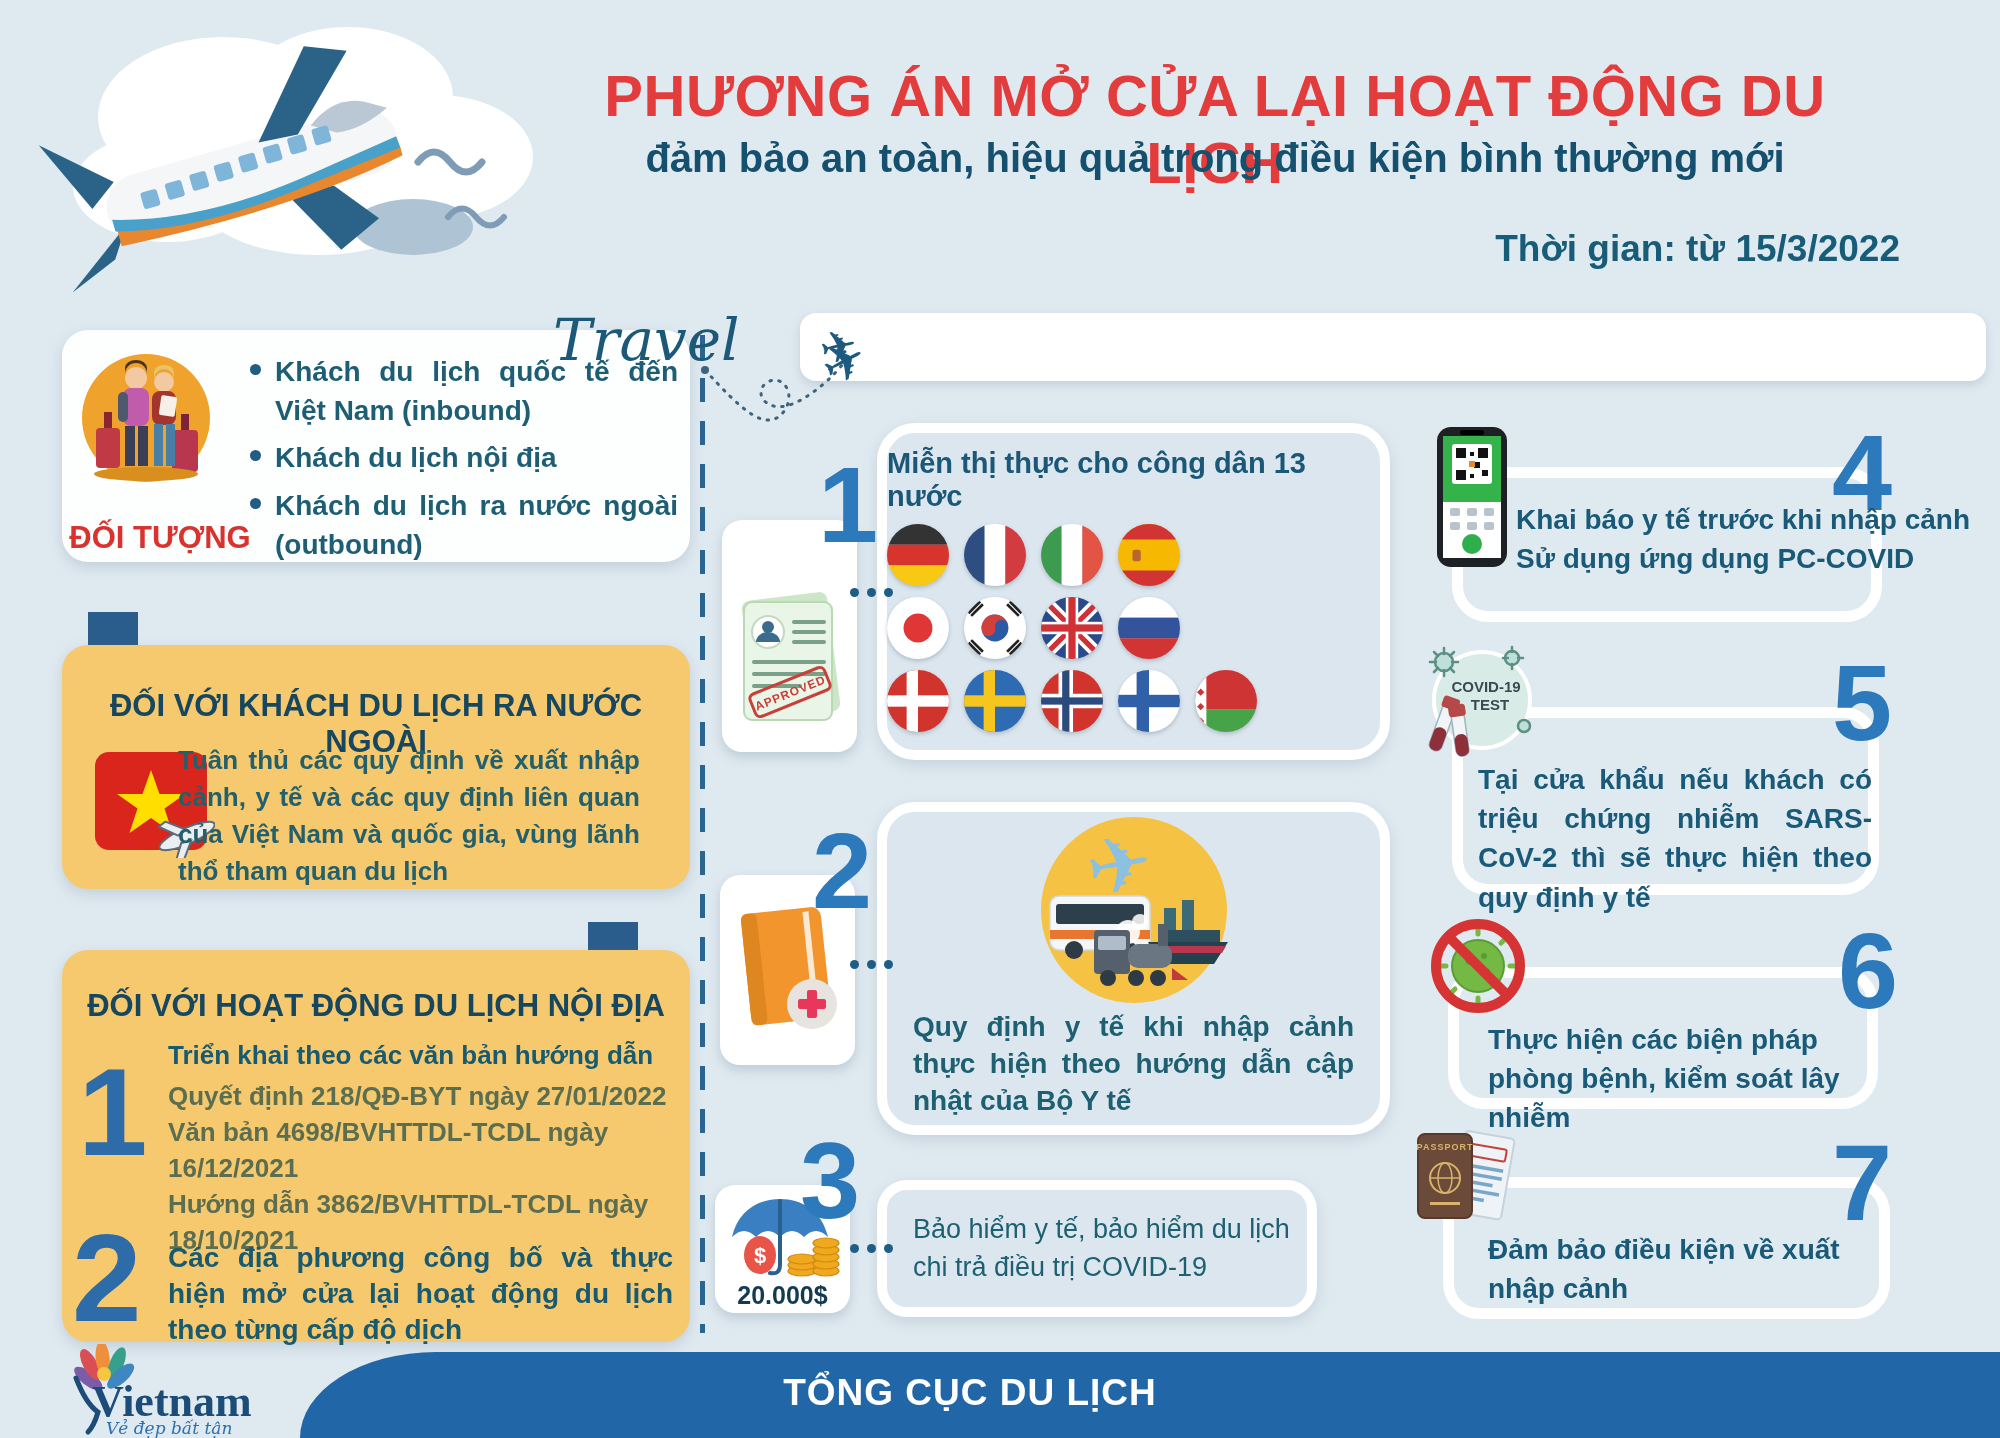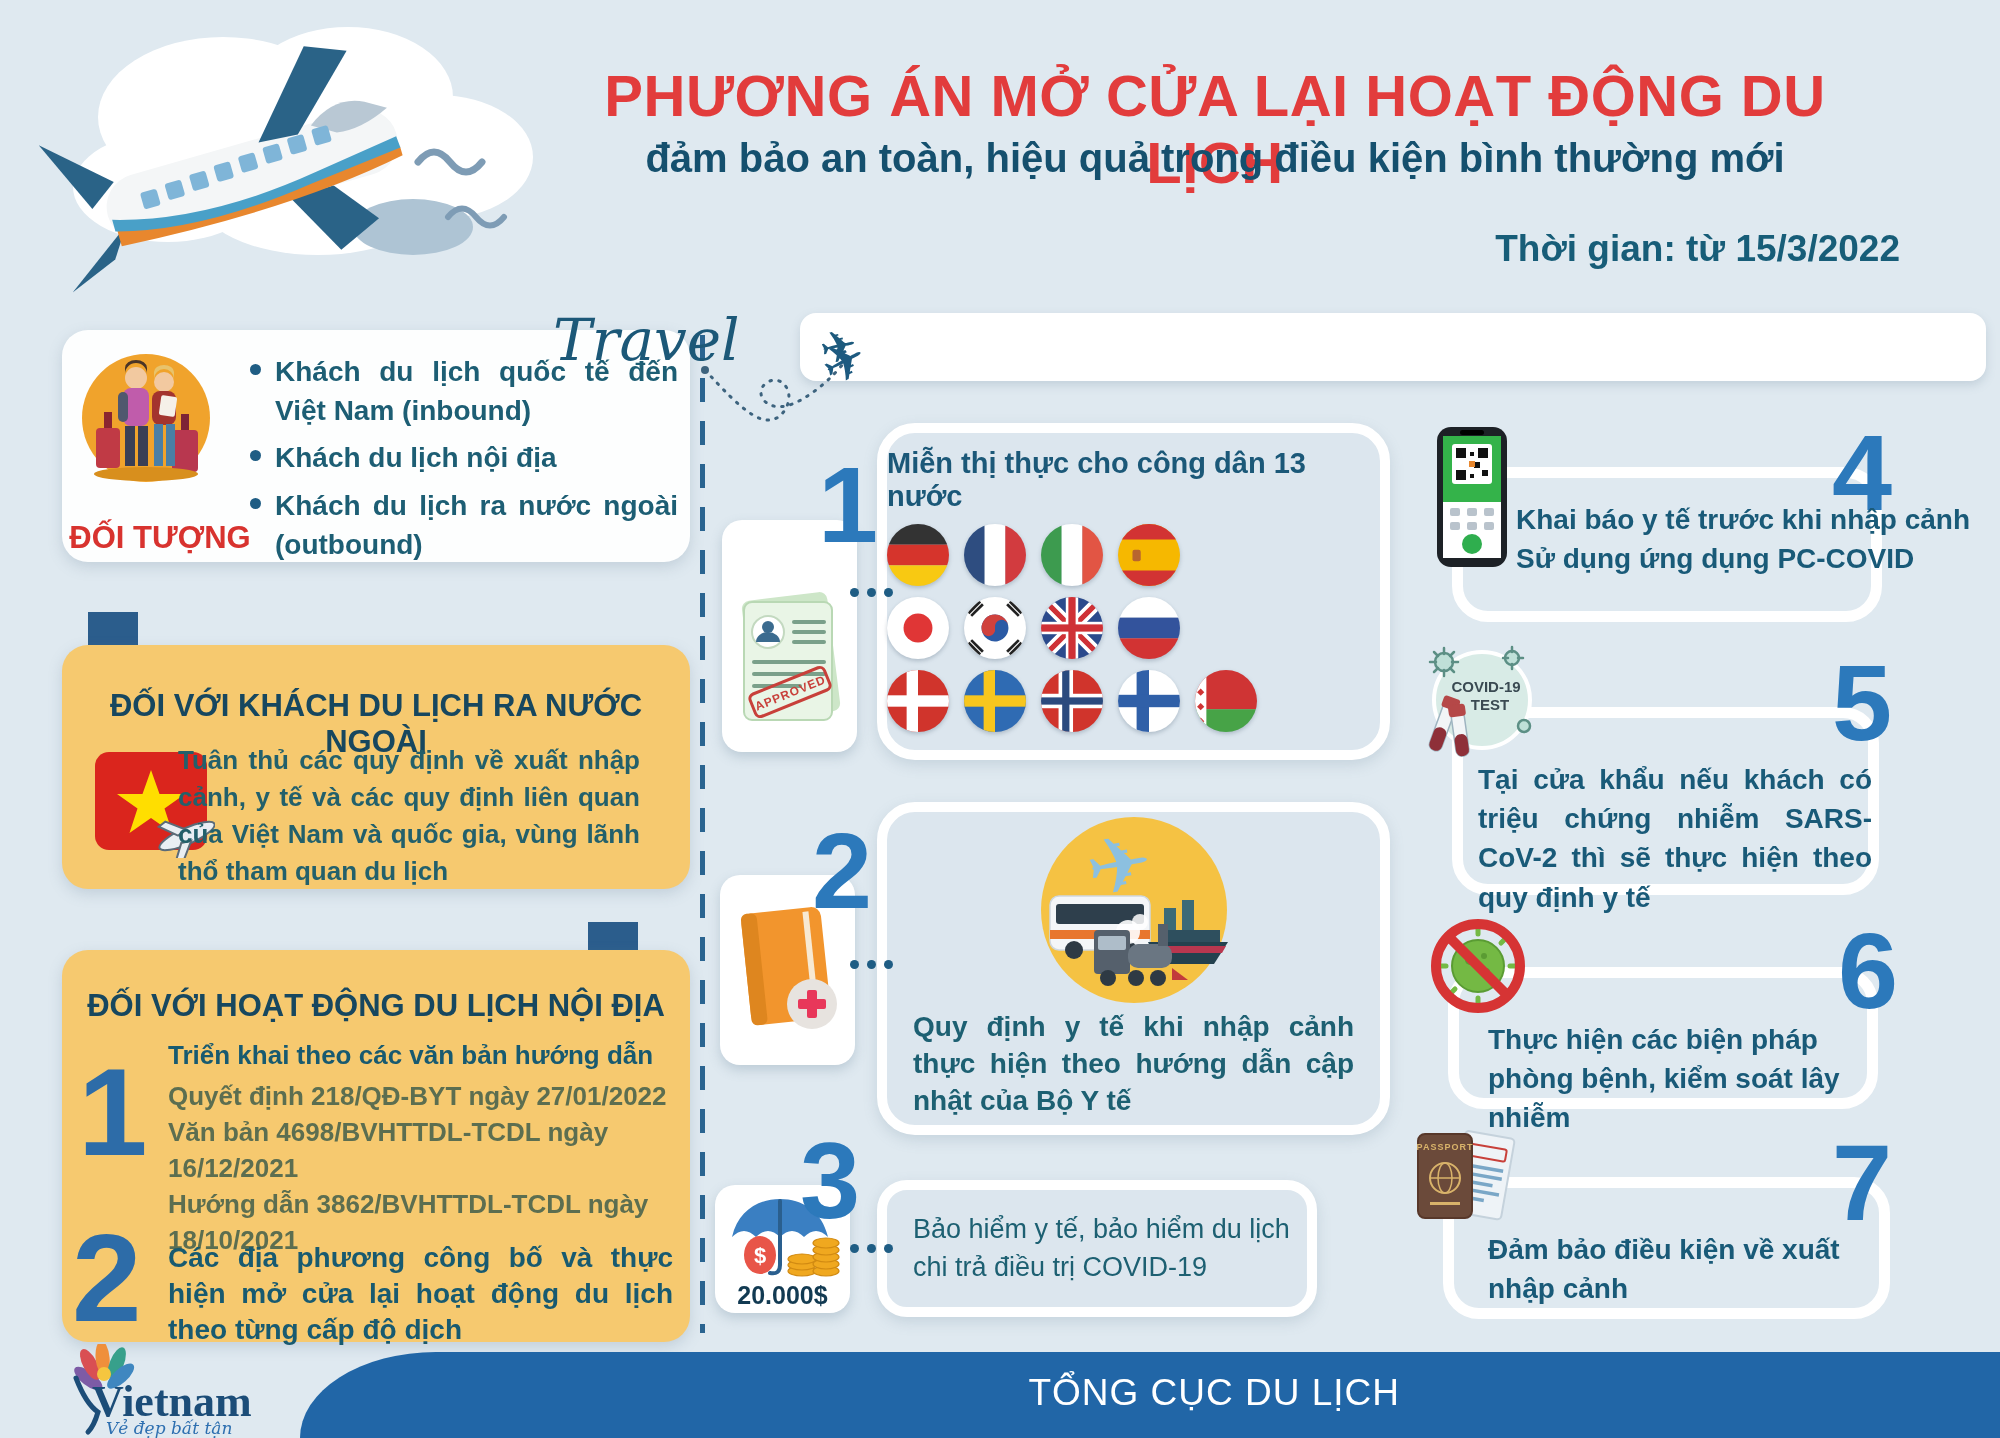--- a/index.html
+++ b/index.html
@@ -109,21 +109,21 @@
   .t6{left:1488px;top:1020px;width:382px;}
   .t7{left:1488px;top:1230px;width:382px;}
   .phone{left:1436px;top:426px;z-index:4;}
   .covidtest{left:1420px;top:640px;z-index:4;}
   .novirus{left:1428px;top:916px;z-index:4;}
   .passport{left:1416px;top:1126px;z-index:4;}
 
   
   .footer-bar{left:300px;top:1352px;width:1700px;height:86px;background:#2166a7;
               border-top-left-radius:150px 95px;}
-  .footer-text{left:540px;top:1372px;width:860px;text-align:right;font-size:37px;font-weight:400;
+  .footer-text{left:540px;top:1372px;width:860px;text-align:center;font-size:37px;font-weight:700;
                color:#fff;letter-spacing:1px;z-index:4;}
   .logo{left:42px;top:1344px;z-index:4;}
 </style>
 </head>
 <body>
 
 <div class="canvas">
 
   <svg class="abs hero" viewBox="0 0 520 300">
     <ellipse cx="205" cy="115" rx="125" ry="80" fill="#ffffff"></ellipse>

